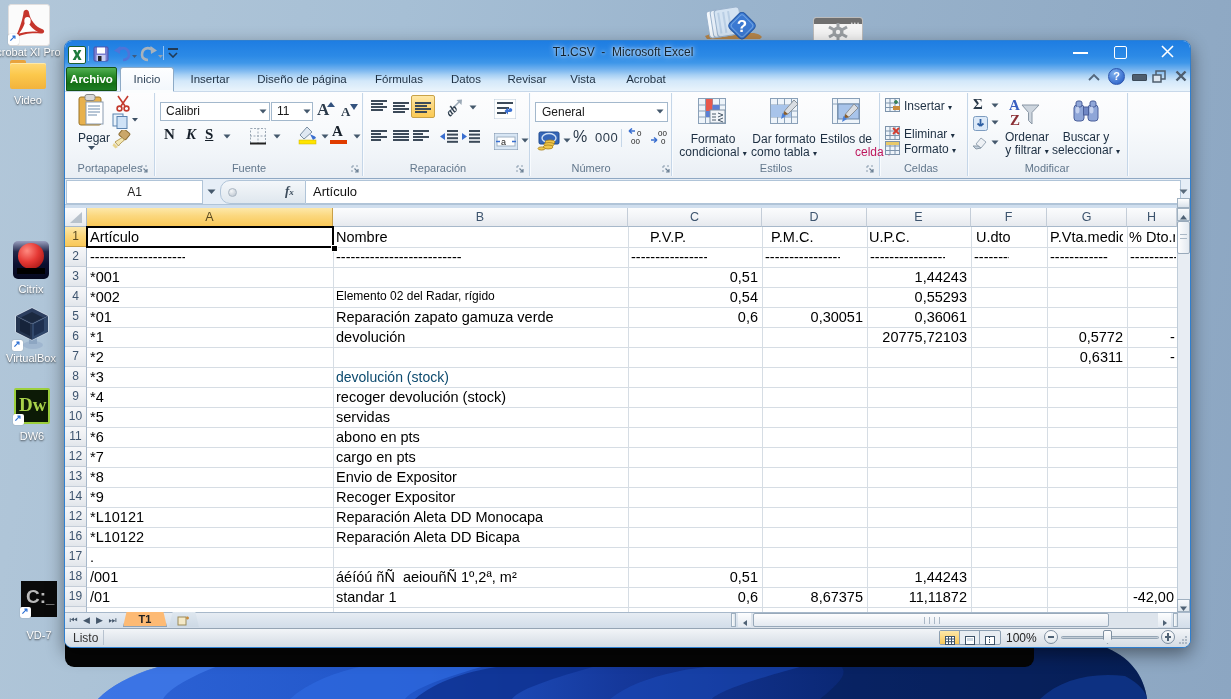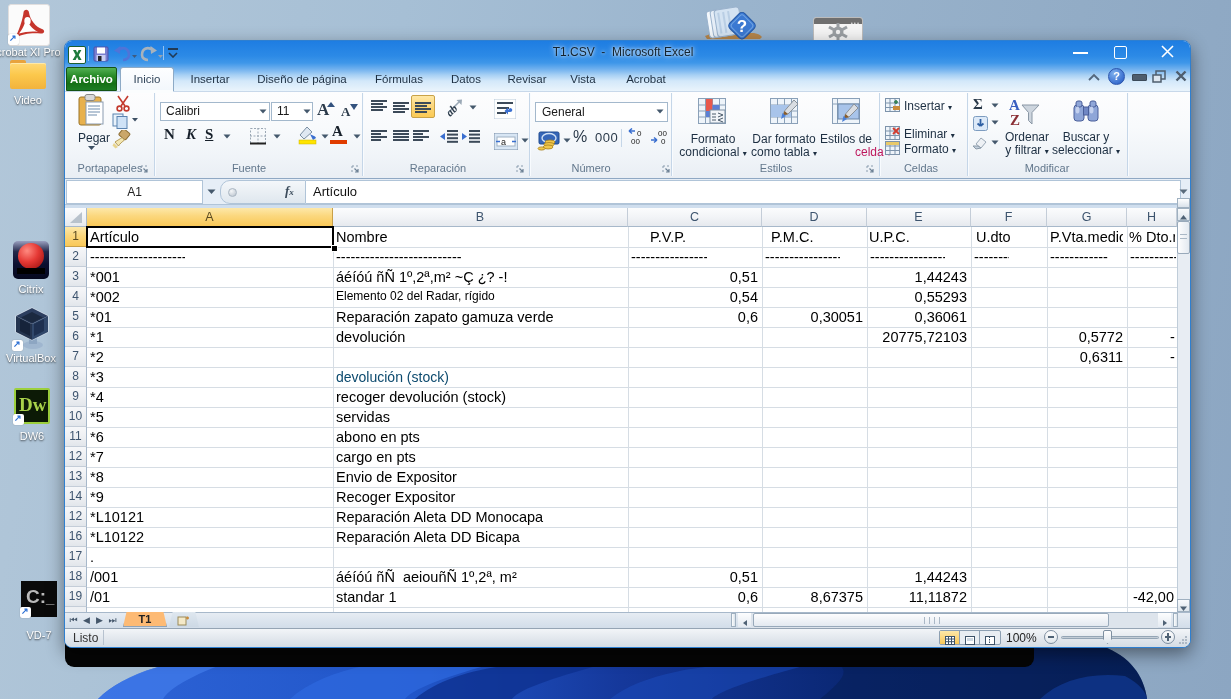--- a/index.html
+++ b/index.html
@@ -614,21 +614,20 @@
 <div class="abs" style="left:1064px;top:188px;width:46px;overflow:hidden;white-space:nowrap;font-size:14.5px;color:#000;">% Dto.next</div>
 <div class="abs" style="left:25px;top:208px;width:95px;overflow:hidden;white-space:nowrap;font-size:14.5px;color:#000;">-------------------------</div>
 <div class="abs" style="left:271px;top:208px;width:126px;overflow:hidden;white-space:nowrap;font-size:14.5px;color:#000;">----------------------------------</div>
 <div class="abs" style="left:566px;top:208px;width:76px;overflow:hidden;white-space:nowrap;font-size:14.5px;color:#000;">--------------------</div>
 <div class="abs" style="left:700px;top:208px;width:75px;overflow:hidden;white-space:nowrap;font-size:14.5px;color:#000;">--------------------</div>
 <div class="abs" style="left:805px;top:208px;width:75px;overflow:hidden;white-space:nowrap;font-size:14.5px;color:#000;">--------------------</div>
 <div class="abs" style="left:909px;top:208px;width:35px;overflow:hidden;white-space:nowrap;font-size:14.5px;color:#000;">---------</div>
 <div class="abs" style="left:985px;top:208px;width:58px;overflow:hidden;white-space:nowrap;font-size:14.5px;color:#000;">---------------</div>
 <div class="abs" style="left:1065px;top:208px;width:46px;overflow:hidden;white-space:nowrap;font-size:14.5px;color:#000;">------------</div>
 <div class="abs" style="left:25px;top:228px;width:243px;height:17px;overflow:hidden;white-space:nowrap;font-size:14.5px;color:#000;">*001</div>
-<div class="abs" style="left:271px;top:228px;width:292px;height:17px;overflow:hidden;white-space:nowrap;font-size:14.5px;color:#000;">áéíóú ñÑ 1º,2ª,m² ~Ç ¿? -!</div>
 <div class="abs" style="left:25px;top:248px;width:243px;height:17px;overflow:hidden;white-space:nowrap;font-size:14.5px;color:#000;">*002</div>
 <div class="abs" style="left:271px;top:248px;width:292px;height:17px;overflow:hidden;white-space:nowrap;font-size:12px;color:#000;">Elemento 02 del Radar, rígido</div>
 <div class="abs" style="left:25px;top:268px;width:243px;height:17px;overflow:hidden;white-space:nowrap;font-size:14.5px;color:#000;">*01</div>
 <div class="abs" style="left:271px;top:268px;width:292px;height:17px;overflow:hidden;white-space:nowrap;font-size:14.5px;color:#000;">Reparación zapato gamuza verde</div>
 <div class="abs" style="left:25px;top:288px;width:243px;height:17px;overflow:hidden;white-space:nowrap;font-size:14.5px;color:#000;">*1</div>
 <div class="abs" style="left:271px;top:288px;width:292px;height:17px;overflow:hidden;white-space:nowrap;font-size:14.5px;color:#000;">devolución</div>
 <div class="abs" style="left:25px;top:308px;width:243px;height:17px;overflow:hidden;white-space:nowrap;font-size:14.5px;color:#000;">*2</div>
 <div class="abs" style="left:25px;top:328px;width:243px;height:17px;overflow:hidden;white-space:nowrap;font-size:14.5px;color:#000;">*3</div>
 <div class="abs" style="left:271px;top:328px;width:292px;height:17px;overflow:hidden;white-space:nowrap;font-size:14px;color:#0c4a6e;">devolución (stock)</div>
 <div class="abs" style="left:25px;top:348px;width:243px;height:17px;overflow:hidden;white-space:nowrap;font-size:14.5px;color:#000;">*4</div>

